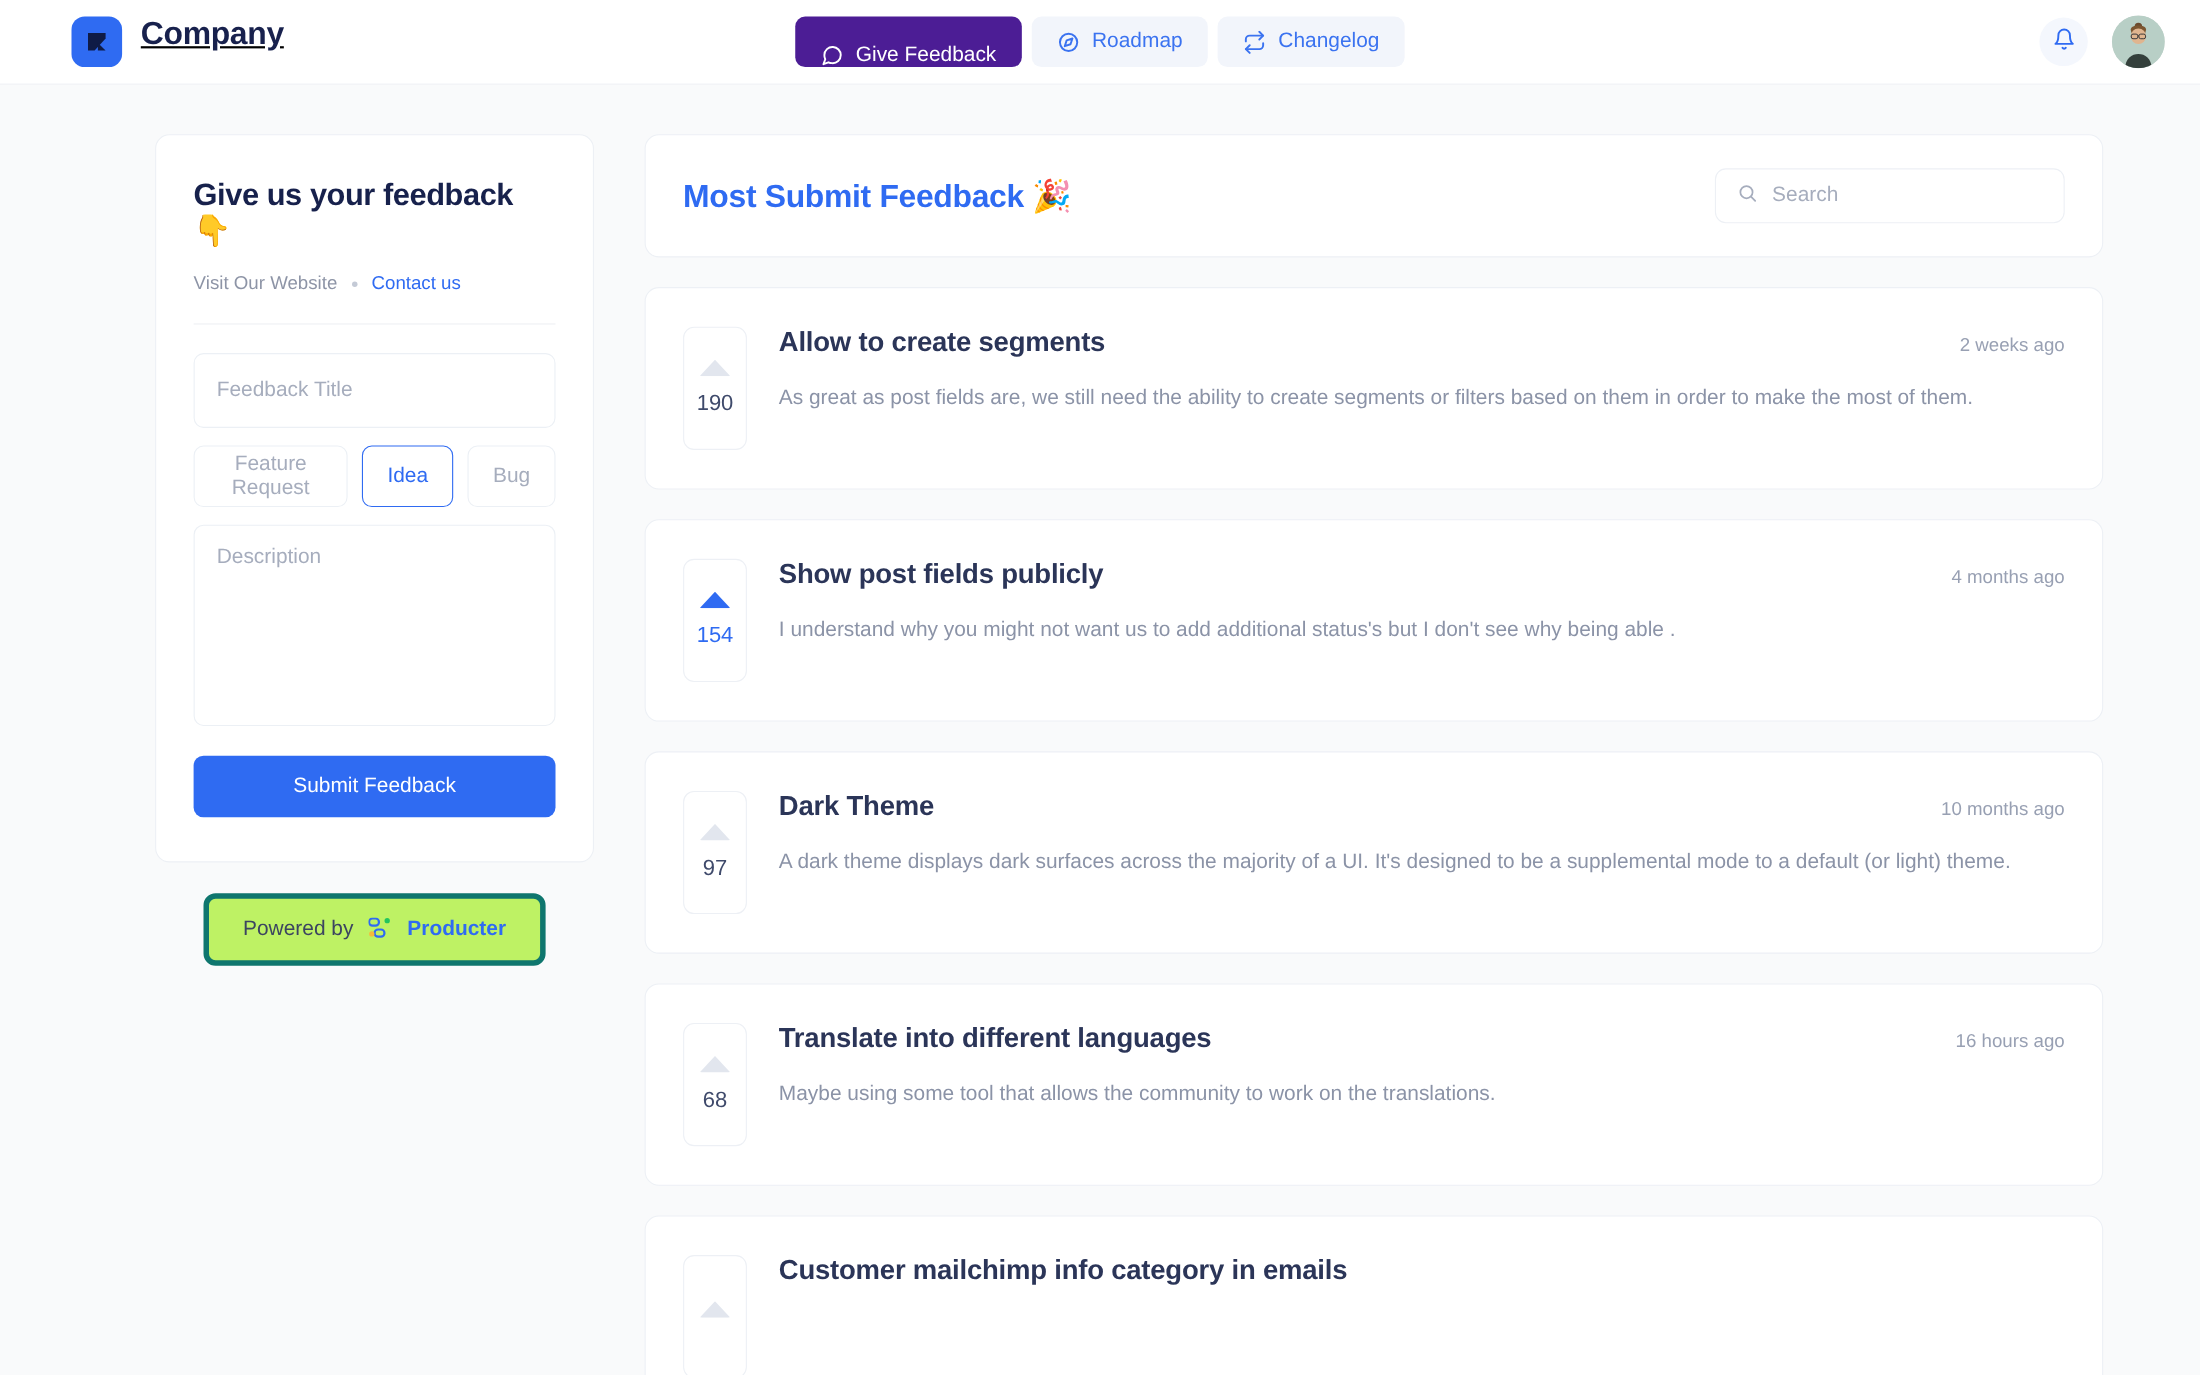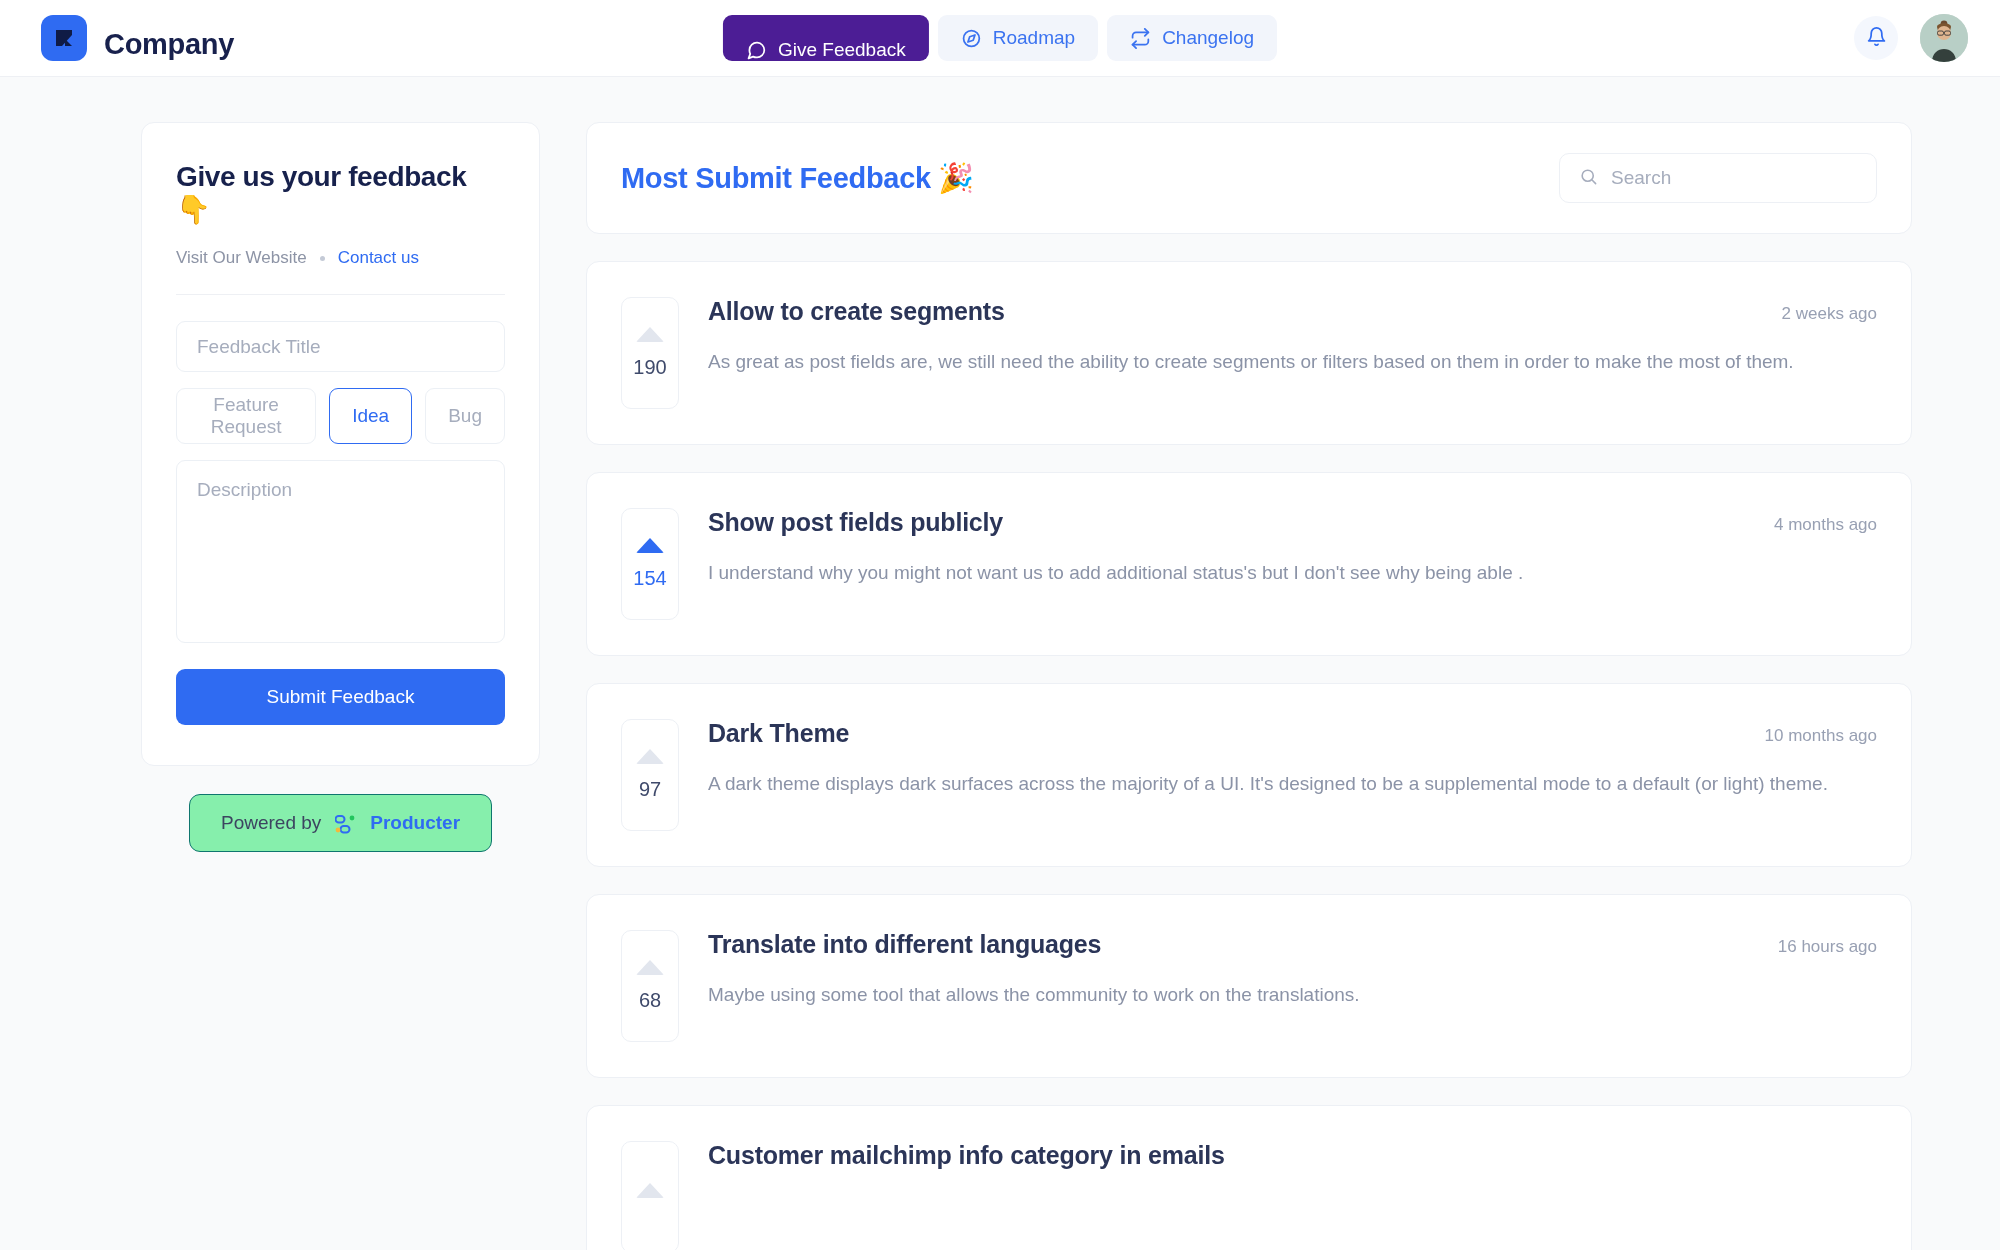--- a/index.html
+++ b/index.html
@@ -15,23 +15,24 @@
   .header {
     height: 77px;
     background: #ffffff;
     border-bottom: 1px solid #eef0f4;
     display: flex;
     align-items: center;
     position: relative;
   }
   .brand {
     display: flex;
-    align-items: flex-end;
+    align-items: flex-start;
     gap: 17px;
-    margin-left: 41px;
+    margin-left: 65px;
+    text-decoration: underline;
   }
   .logo-box {
     width: 46px; height: 46px;
     background: #2f6bf2;
     border-radius: 12px;
     display: flex; align-items: center; justify-content: center;
   }
   .brand-name {
     font-size: 29px;
     font-weight: bold;
@@ -116,21 +117,21 @@
     padding-bottom: 26px;
     border-bottom: 1px solid #eef0f4;
   }
   .link-muted { color: #8d94a6; cursor: pointer; }
   .dot-sep { width: 5px; height: 5px; border-radius: 50%; background: #c4cad6; }
   .link-blue { color: #2f6bf2; cursor: pointer; }
 
   .field {
     margin-top: 26px;
     width: 100%;
-    height: 51px;
+    height: 68px;
     border: 1px solid #ecf0f5;
     border-radius: 9px;
     padding: 0 20px;
     font-size: 19px;
     color: #2b3556;
     background: #fff;
     font-family: "Liberation Sans", sans-serif;
     outline: none;
   }
   .field::placeholder { color: #a6adbd; }
@@ -178,26 +179,26 @@
     font-size: 19px;
     border: none;
     border-radius: 9px;
     cursor: pointer;
     font-family: "Liberation Sans", sans-serif;
   }
 
   .powered {
     margin: 28px auto 0 auto;
     width: fit-content;
-    background: #86efac;
-    border: 1px solid #0f766e;
+    background: #bef264;
+    border: 5px solid #0f766e;
     border-radius: 11px;
     padding: 17px 31px;
     display: flex;
-    align-items: flex-end;
+    align-items: flex-start;
     gap: 14px;
     font-size: 19px;
     color: #3c4560;
     cursor: pointer;
   }
   .powered .prod { color: #2f6bf2; font-weight: bold; }
   .prod-mark { display:flex; }
 
   
   .top-card {

